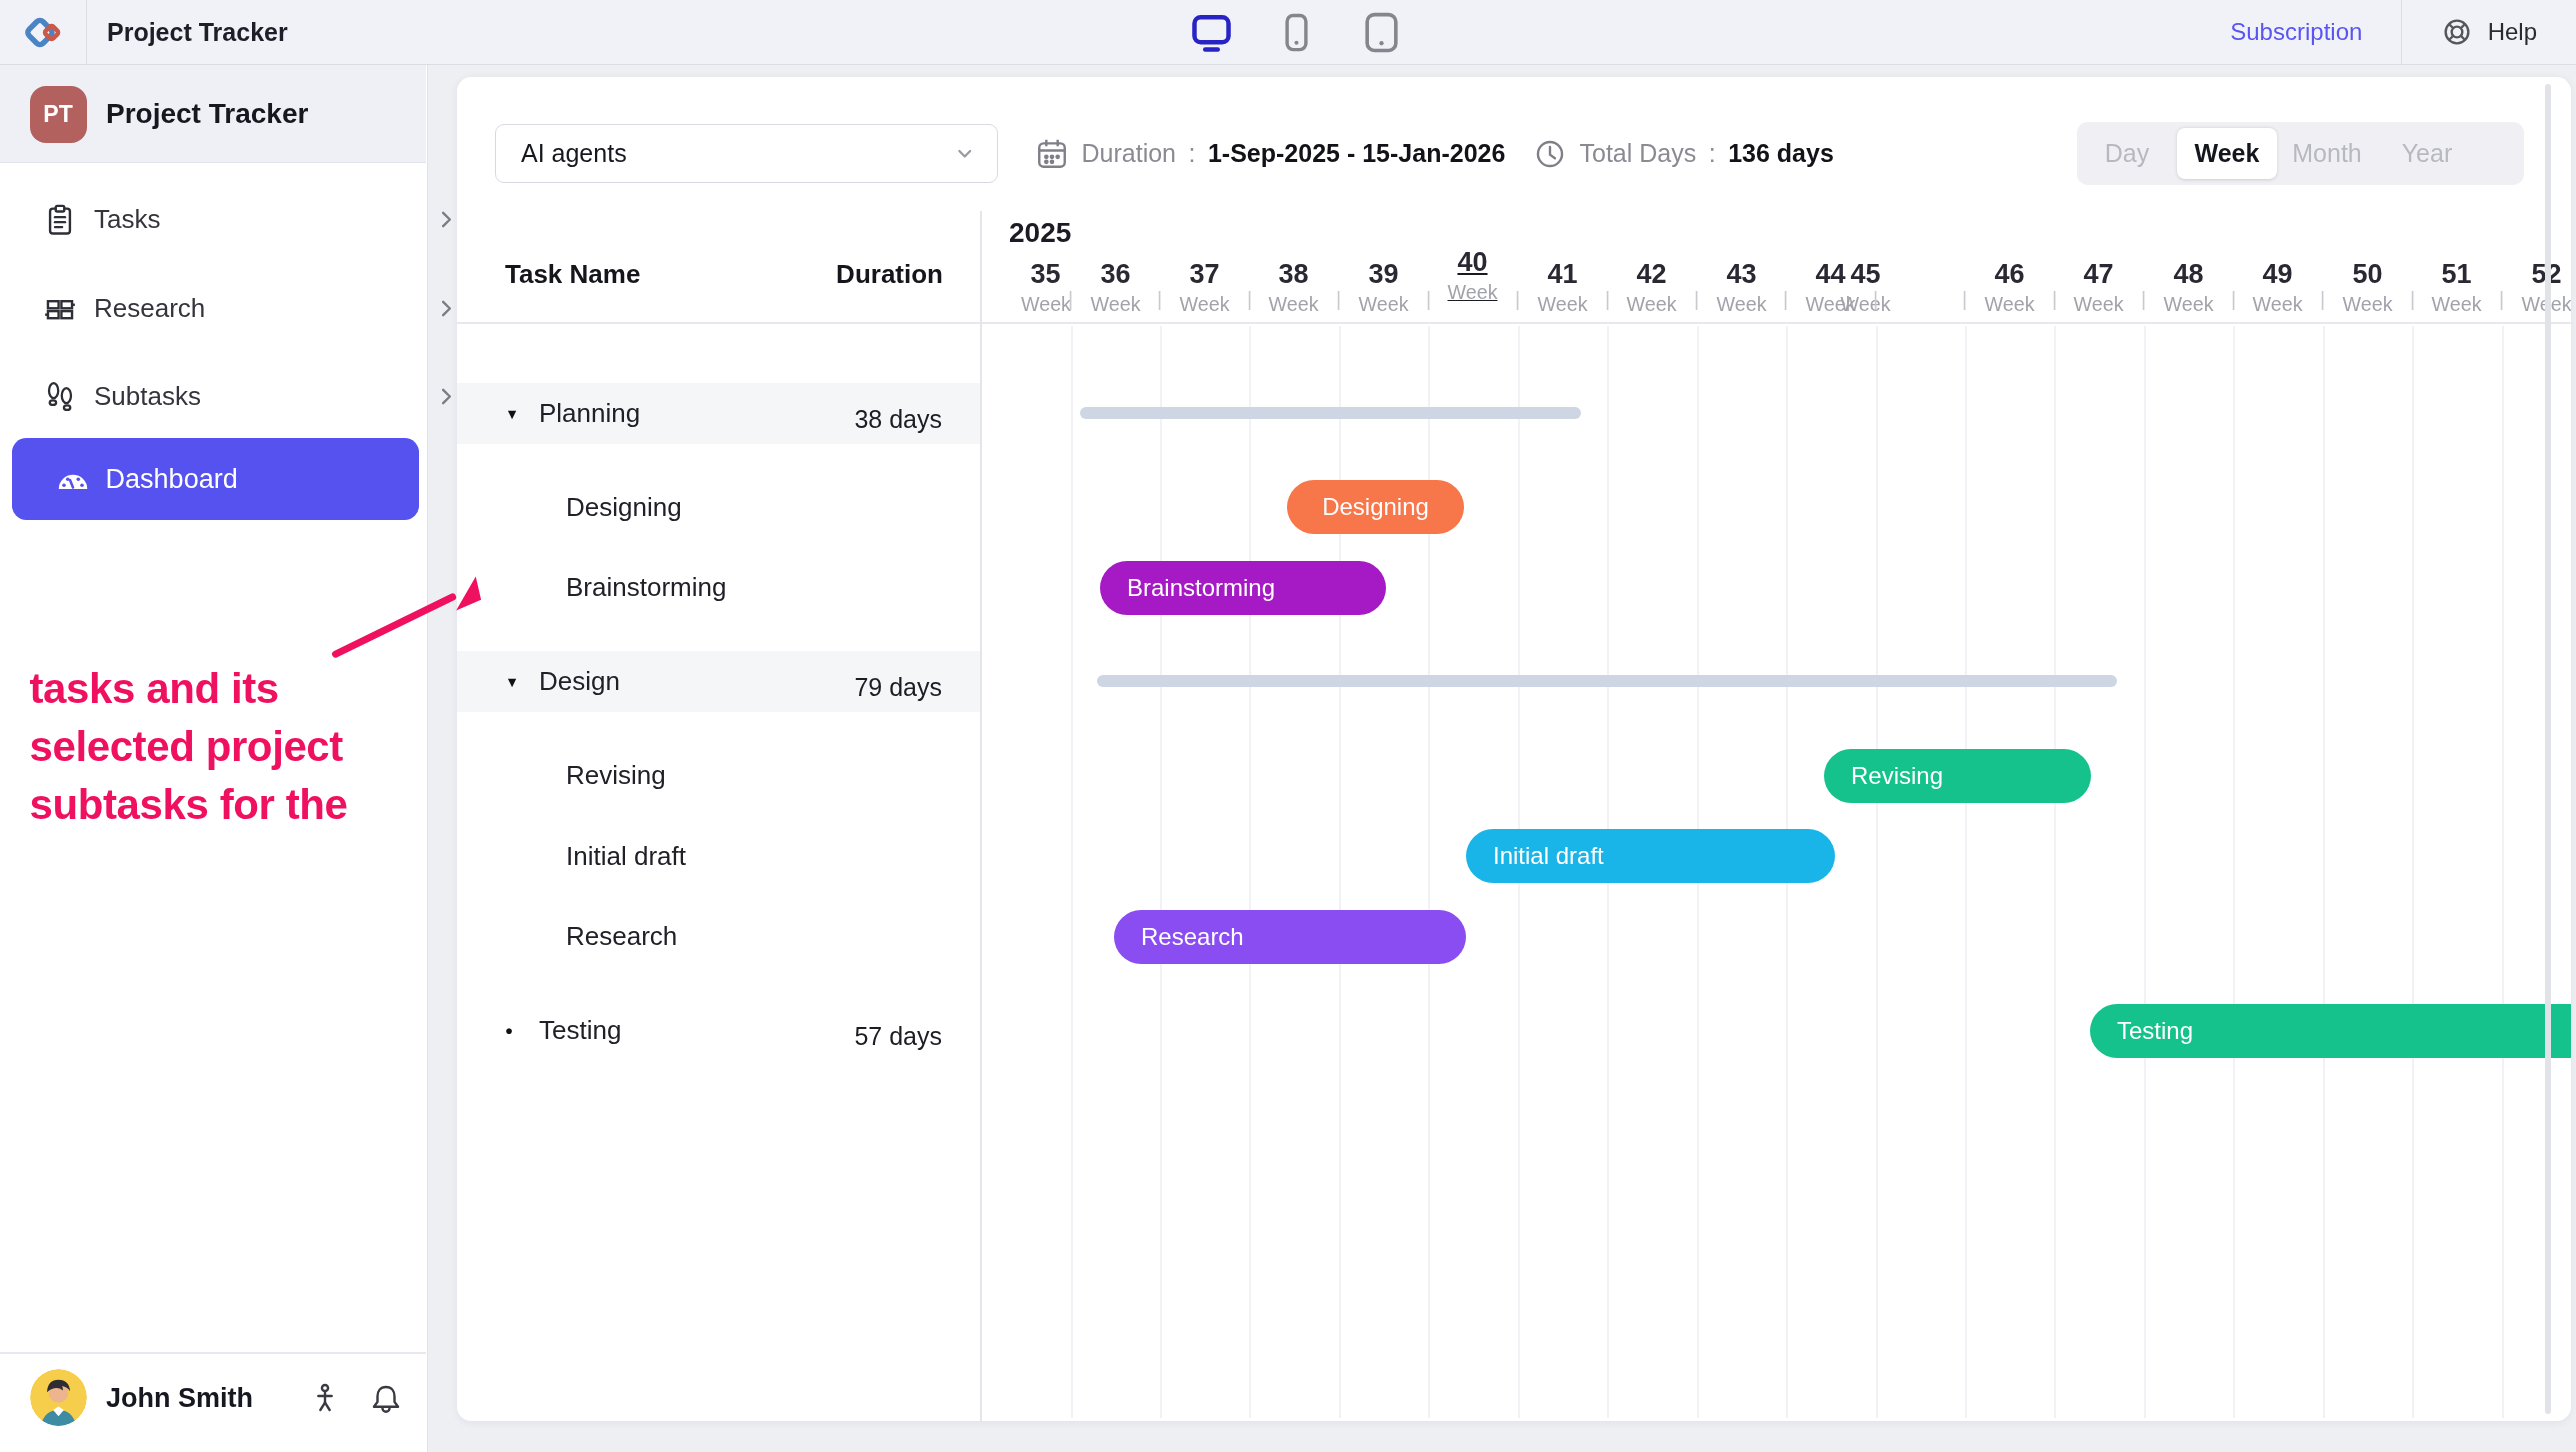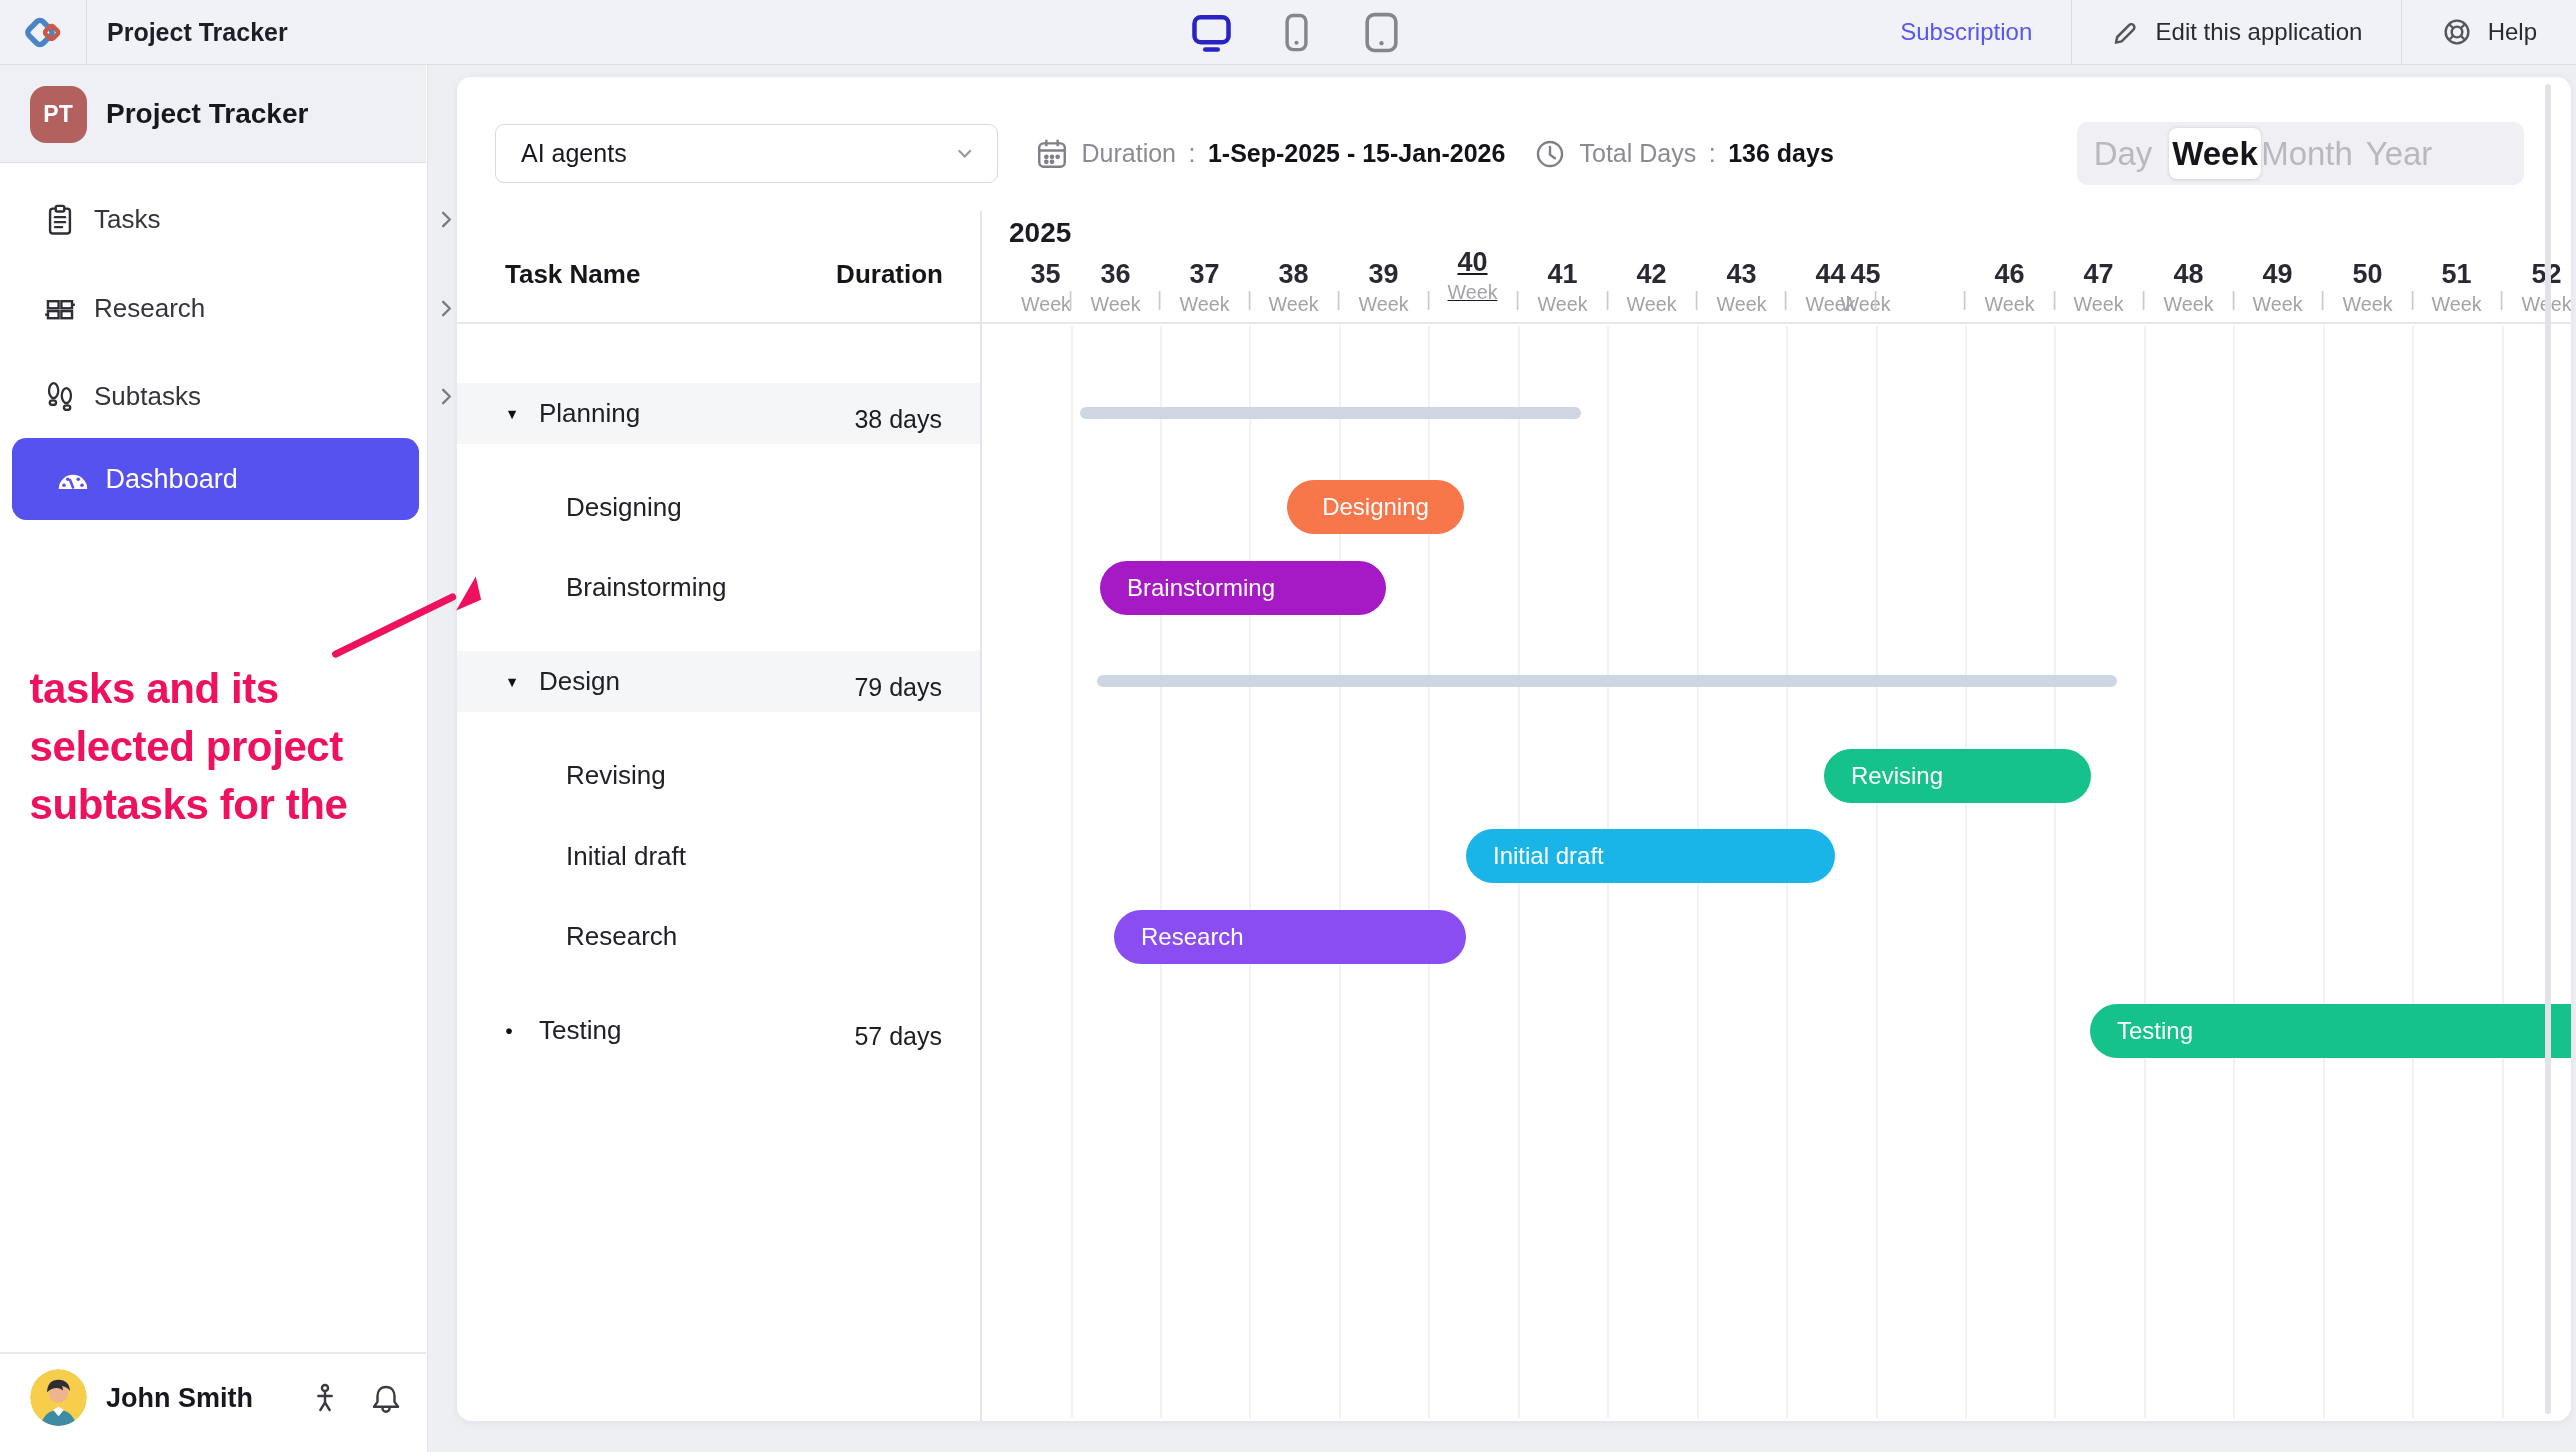--- a/index.html
+++ b/index.html
@@ -61,22 +61,22 @@
     border:1.8px solid #d8d8e0; border-radius:9px; background:#fff;
     display:flex; align-items:center; justify-content:space-between; padding:0 21.5px 0 25px;
     font-size:25px; color:#17171f; cursor:pointer; }
   .proj-chev { color:#9a9aa2; width:21.5px; height:21.5px; }
   .meta-group { position:absolute; top:47px; height:59px; display:flex; align-items:center; gap:12.5px; font-size:25px; }
   .meta-icon { color:#7f7f88; width:34px; height:34px; }
   .meta-label, .meta-colon { color:#8a8a93; }
   .meta-value { color:#121218; font-weight:700; }
   .views { position:absolute; left:1620px; top:45px; width:447px; height:63px; background:#f0f0f4;
     border-radius:10.7px; display:flex; }
-  .view-opt { width:92px; display:flex; align-items:center; justify-content:center;
-    font-size:33px; color:#b8b8c0; cursor:pointer; }
+  .view-opt { width:100px; display:flex; align-items:center; justify-content:center;
+    font-size:25px; color:#b8b8c0; cursor:pointer; }
   .view-opt.active { background:#ffffff; border-radius:8px; margin:6.3px 0; color:#15151d;
     font-weight:700; box-shadow:0 0.9px 3.6px rgba(20,20,40,.16); }
 
   
   .tl-year { position:absolute; left:552px; top:140px; font-size:28px; font-weight:700; color:#1c1b24; }
   .wk { position:absolute; width:89px; text-align:center; }
   .wk-num { font-size:27px; font-weight:700; color:#2a2933; line-height:27px; }
   .wk-lab { font-size:19.7px; color:#a2a2aa; margin-top:5.4px; }
   .wk-sep { position:absolute; top:211px; font-size:19.7px; color:#c9c9d0; }
   .hdr-divider { position:absolute; left:0; top:245px; width:2114px; height:1.8px; background:#e7e7ed; }
@@ -136,28 +136,20 @@
       <svg width="43" height="43" viewBox="0 0 48 48" fill="none" stroke="currentColor" stroke-width="4" stroke-linecap="round">
         <rect x="8" y="4" width="32" height="40" rx="8"></rect>
           <circle cx="24" cy="36" r="2.4" fill="currentColor" stroke="none"></circle>
       </svg>
     </span>
   </div>
 
   <div class="topbar-right">
     <div class="tb-seg">
       <span class="subscription">Subscription</span>
-    </div>
-    <div class="tb-seg">
-      <span class="tb-icon">
-        <svg width="30" height="30" viewBox="0 0 48 48" fill="none" stroke="currentColor" stroke-width="4" stroke-linecap="round" stroke-linejoin="round">
-          <path d="M10 32 L29 13 a5 5 0 0 1 7 0 l0 0 a5 5 0 0 1 0 7 L17 39 l-9 2 z"></path>
-        </svg>
-      </span>
-      <span>Edit this application</span>
     </div>
     <div class="tb-seg">
       <span class="tb-icon">
         <svg width="32" height="32" viewBox="0 0 48 48" fill="none" stroke="currentColor" stroke-width="3.6">
           <circle cx="24" cy="24" r="17"></circle>
             <circle cx="24" cy="24" r="8"></circle>
           <line x1="12" y1="12" x2="18" y2="18"></line>
             <line x1="36" y1="12" x2="30" y2="18"></line>
           <line x1="12" y1="36" x2="18" y2="30"></line>
             <line x1="36" y1="36" x2="30" y2="30"></line>

